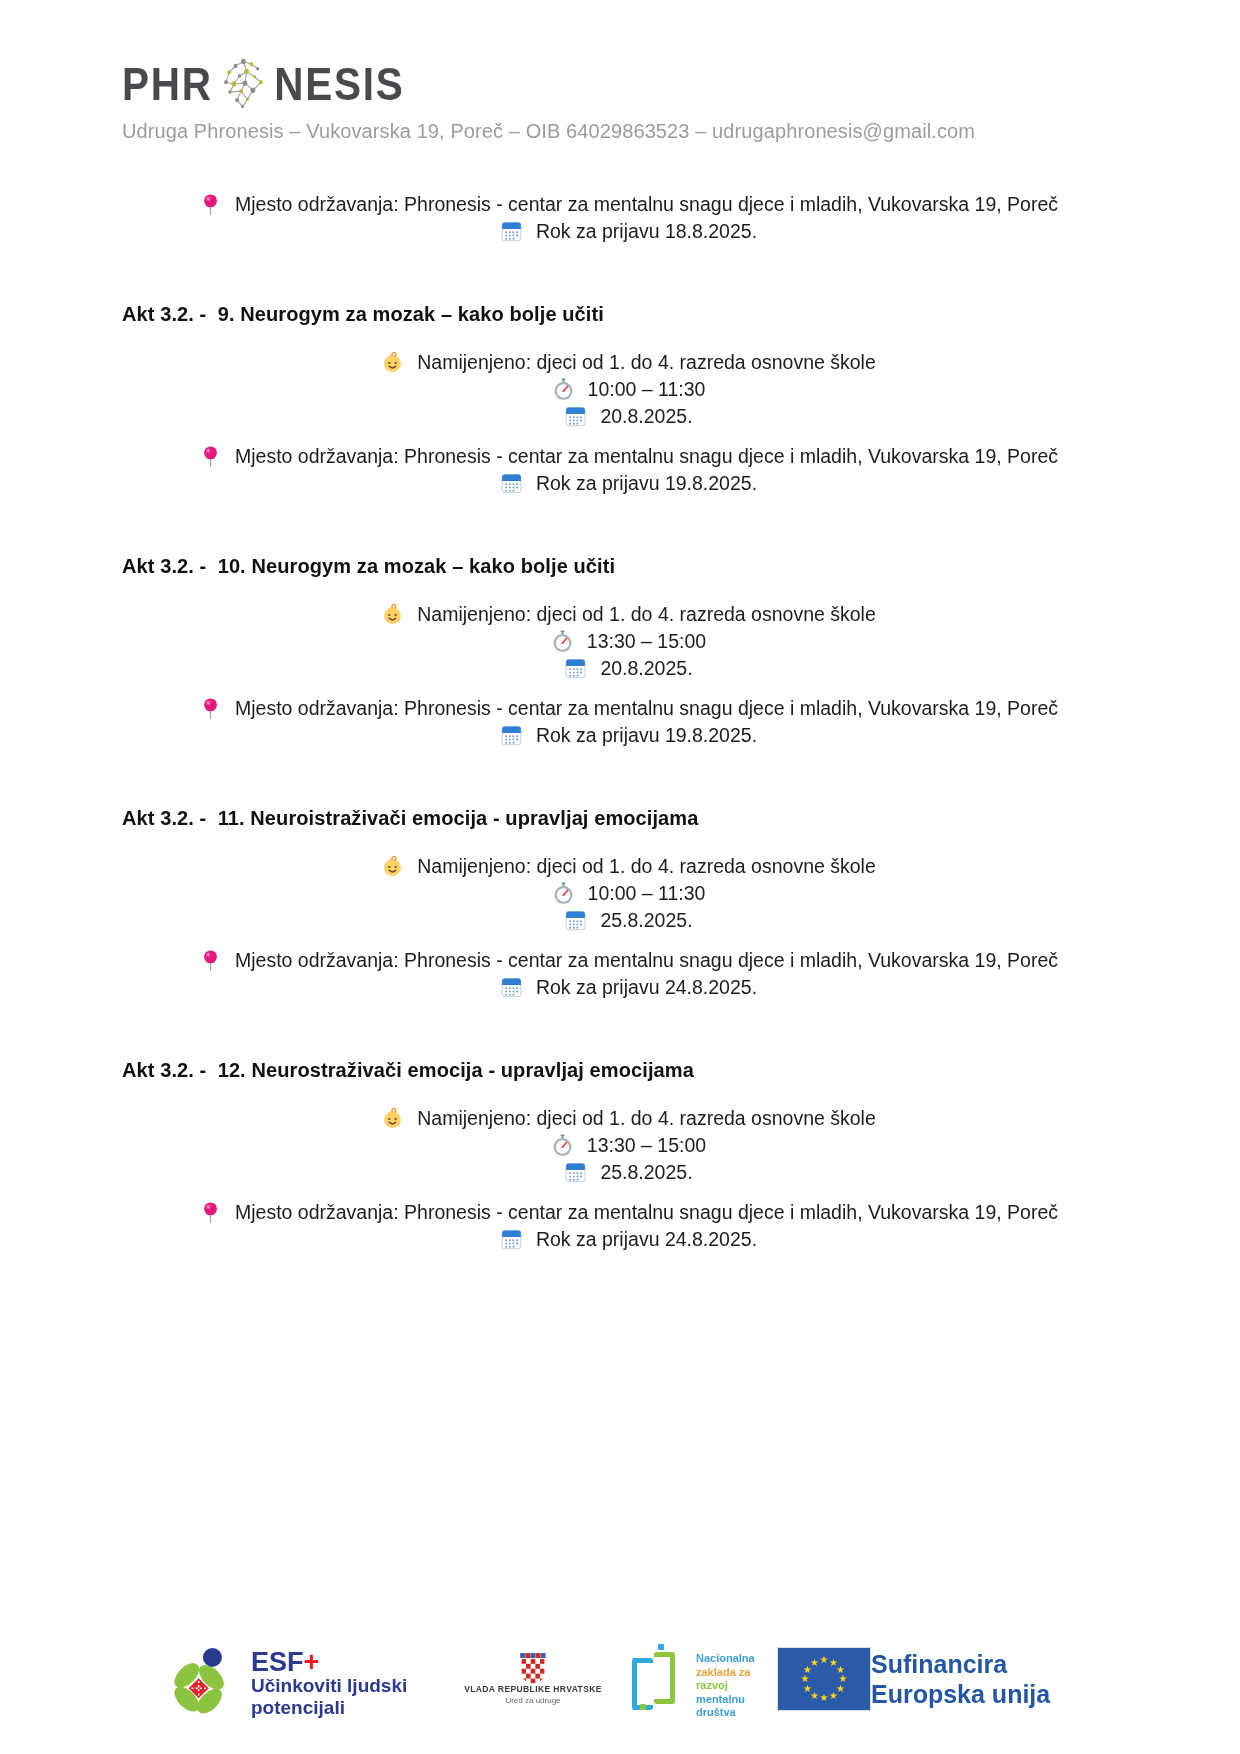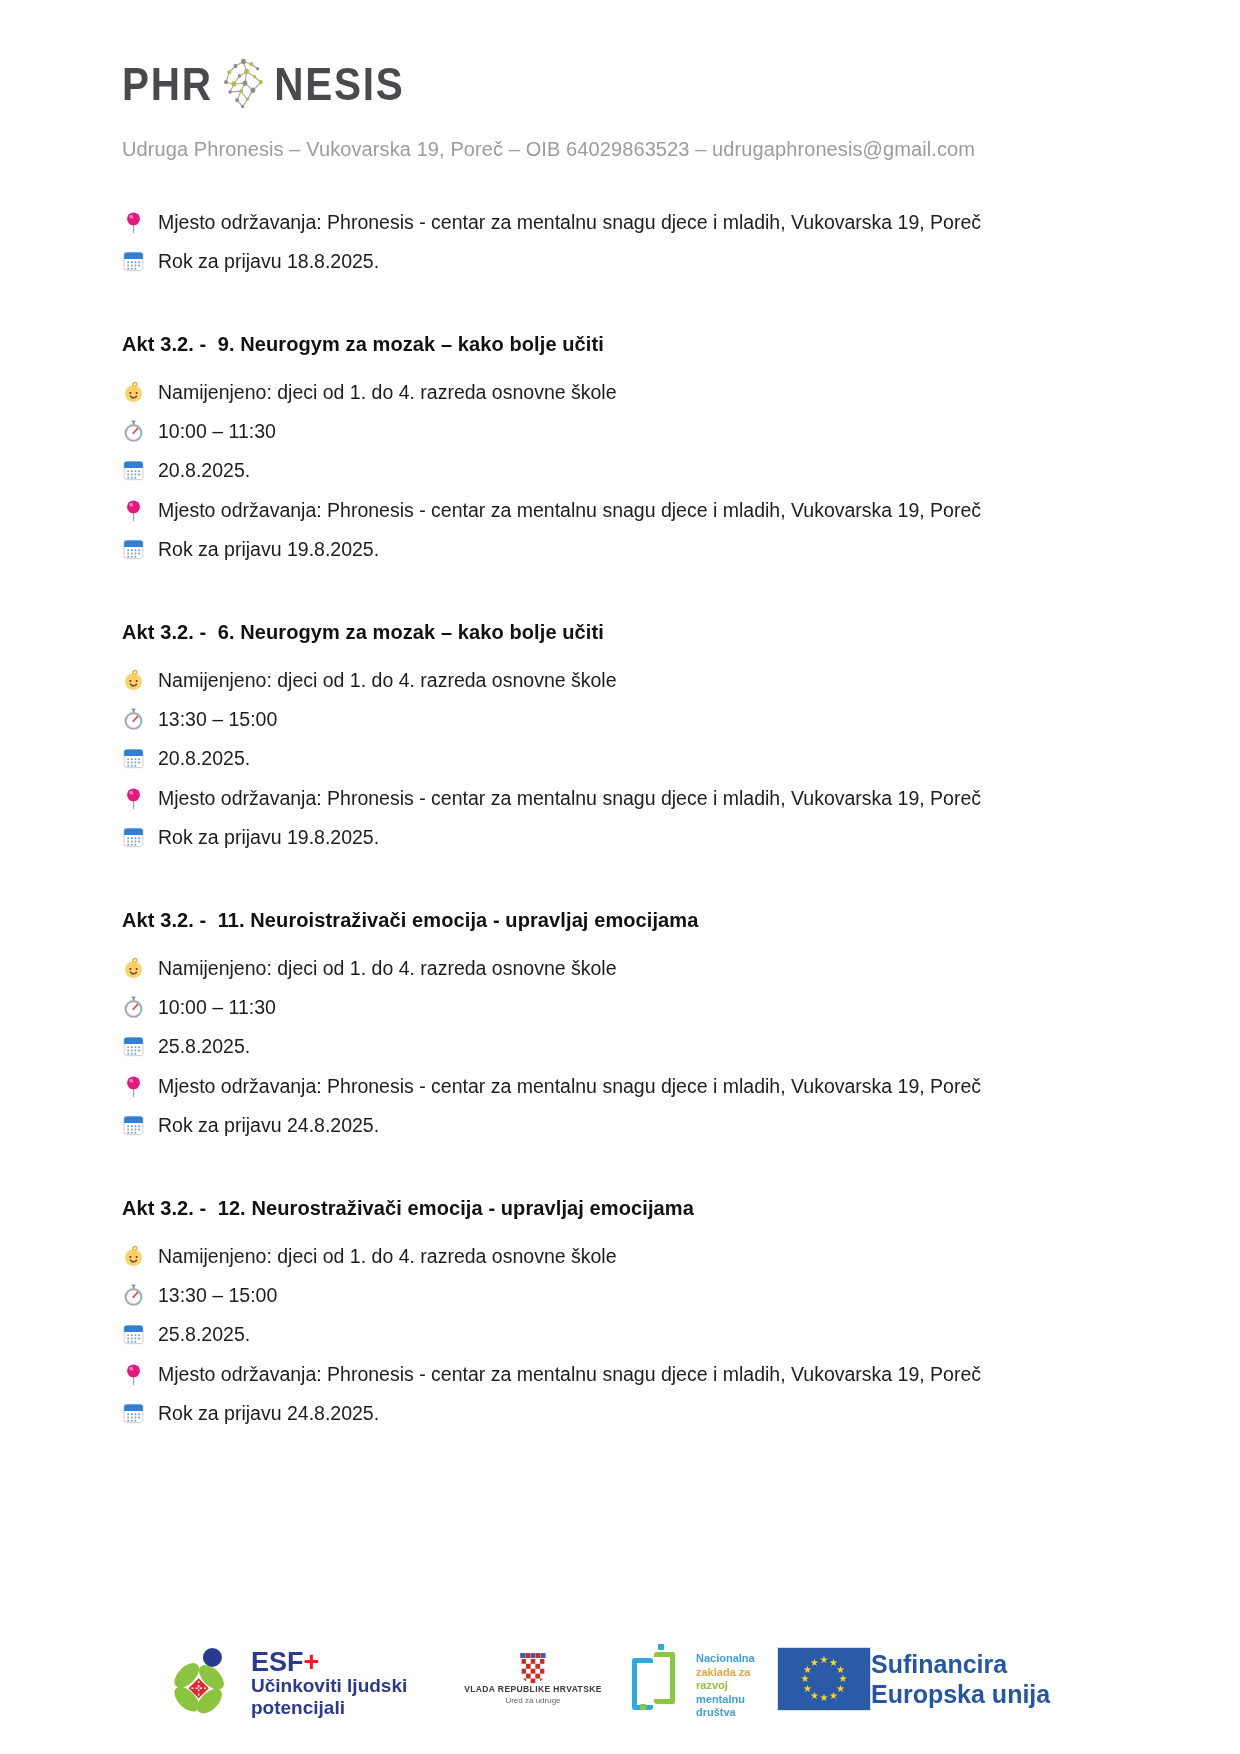--- a/index.html
+++ b/index.html
@@ -6,24 +6,24 @@
   body{
     width:1240px;height:1754px;position:relative;overflow:hidden;
     font-family:"Liberation Sans",sans-serif;color:#1d1d1f;
   }
   .page{position:absolute;inset:0;padding:58px 105px 0 122px;box-sizing:border-box;}
 
   
   .logo-row{display:flex;align-items:center;gap:4px;transform:scaleX(.88);transform-origin:left center;height:52px;}
   .logo-text{font-size:46px;font-weight:700;color:#4a4a4e;letter-spacing:2px;line-height:1;}
   .logo-net{width:58px;height:54px;margin:0 2px;}
-  .contact-line{margin-top:28px;font-size:20px;color:#9c9c9c;letter-spacing:.1px;}
+  .contact-line{margin-top:10px;font-size:20px;color:#9c9c9c;letter-spacing:.1px;}
 
   
-  .line{display:flex;align-items:flex-start;gap:13px;margin-top:16px;}
+  .line{display:flex;align-items:flex-start;gap:13px;margin-top:4px;justify-content:center;}
   .ic{width:23px;height:23px;flex:none;margin-top:0px;}
   .txt{font-size:19.5px;line-height:23px;color:#1d1d1f;}
   .intro{margin-top:50px;}
   .session{margin-top:49px;}
   .heading{font-size:20px;font-weight:700;color:#111;margin:60px 0 25px 0;white-space:pre-wrap;letter-spacing:.1px;}
   .loc-group{margin-top:17px;}
 
   
   .footer{position:absolute;left:0;top:1642px;width:1068px;height:110px;}
   .f-item{position:absolute;display:flex;align-items:center;}
@@ -259,21 +259,21 @@
       <div class="line">
         <svg class="ic">
             <use href="#i-calendar"></use>
           </svg>
         <span class="txt">Rok za prijavu 19.8.2025.</span>
       </div>
     </div>
   </section>
 
   <section class="session">
-    <h2 class="heading">Akt 3.2. -  6. Neurogym za mozak – kako bolje učiti</h2>
+    <h2 class="heading">Akt 3.2. -  10. Neurogym za mozak – kako bolje učiti</h2>
     <div class="line">
       <svg class="ic">
           <use href="#i-baby"></use>
         </svg>
       <span class="txt">Namijenjeno: djeci od 1. do 4. razreda osnovne škole</span>
     </div>
     <div class="line">
       <svg class="ic">
           <use href="#i-stopwatch"></use>
         </svg>

